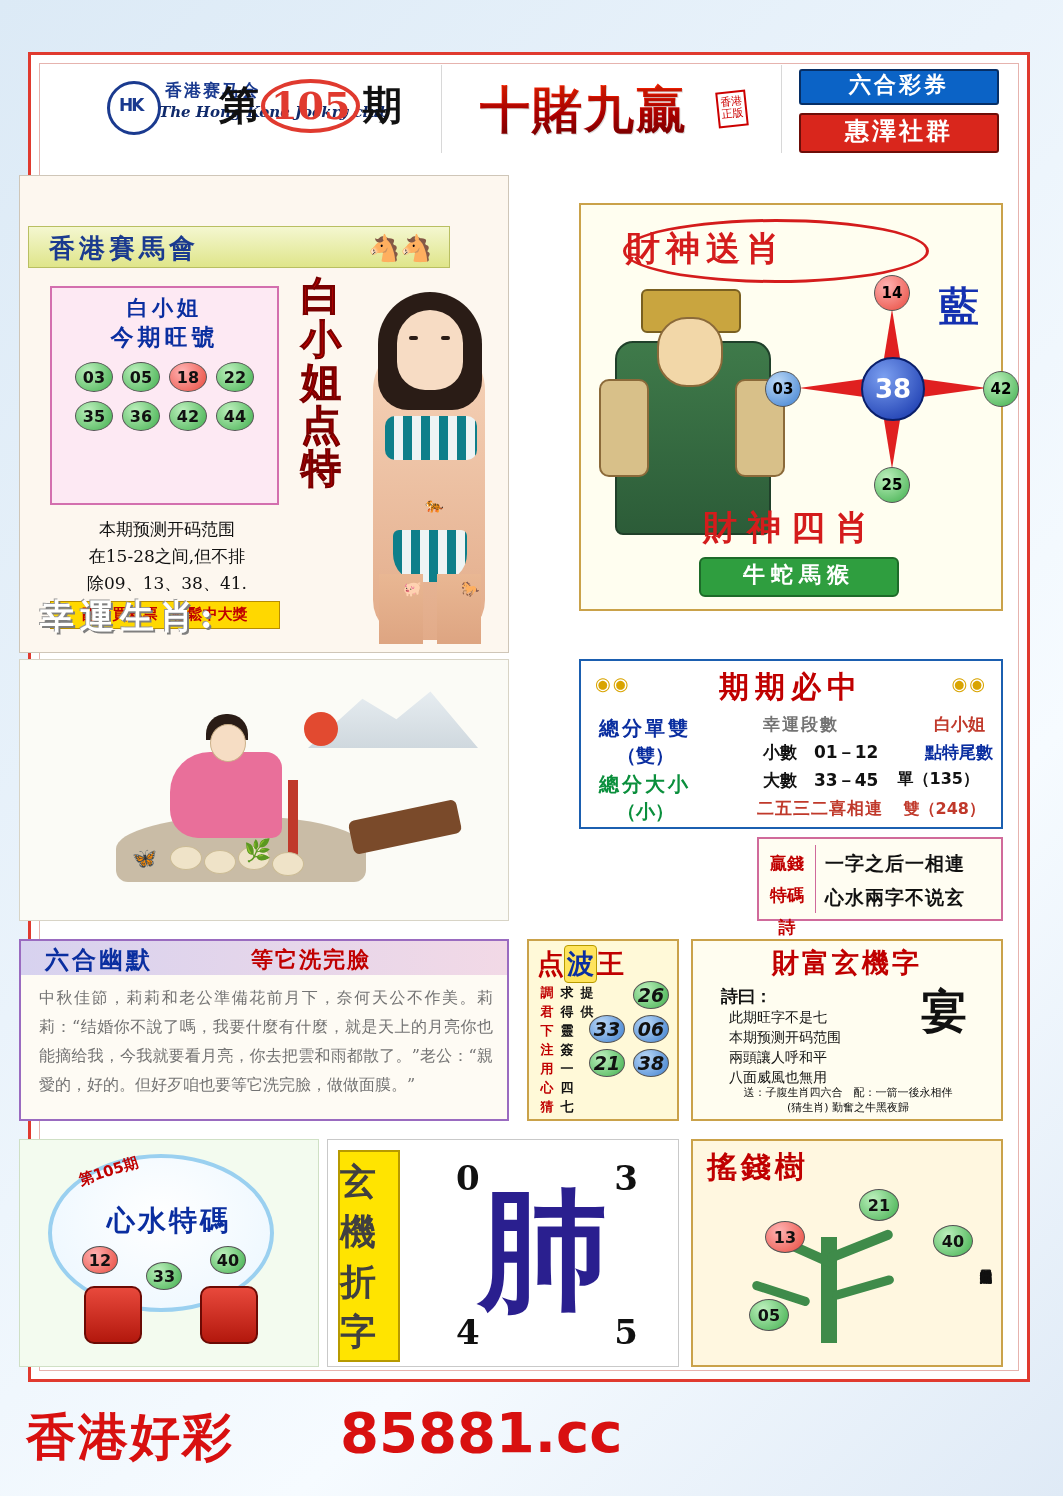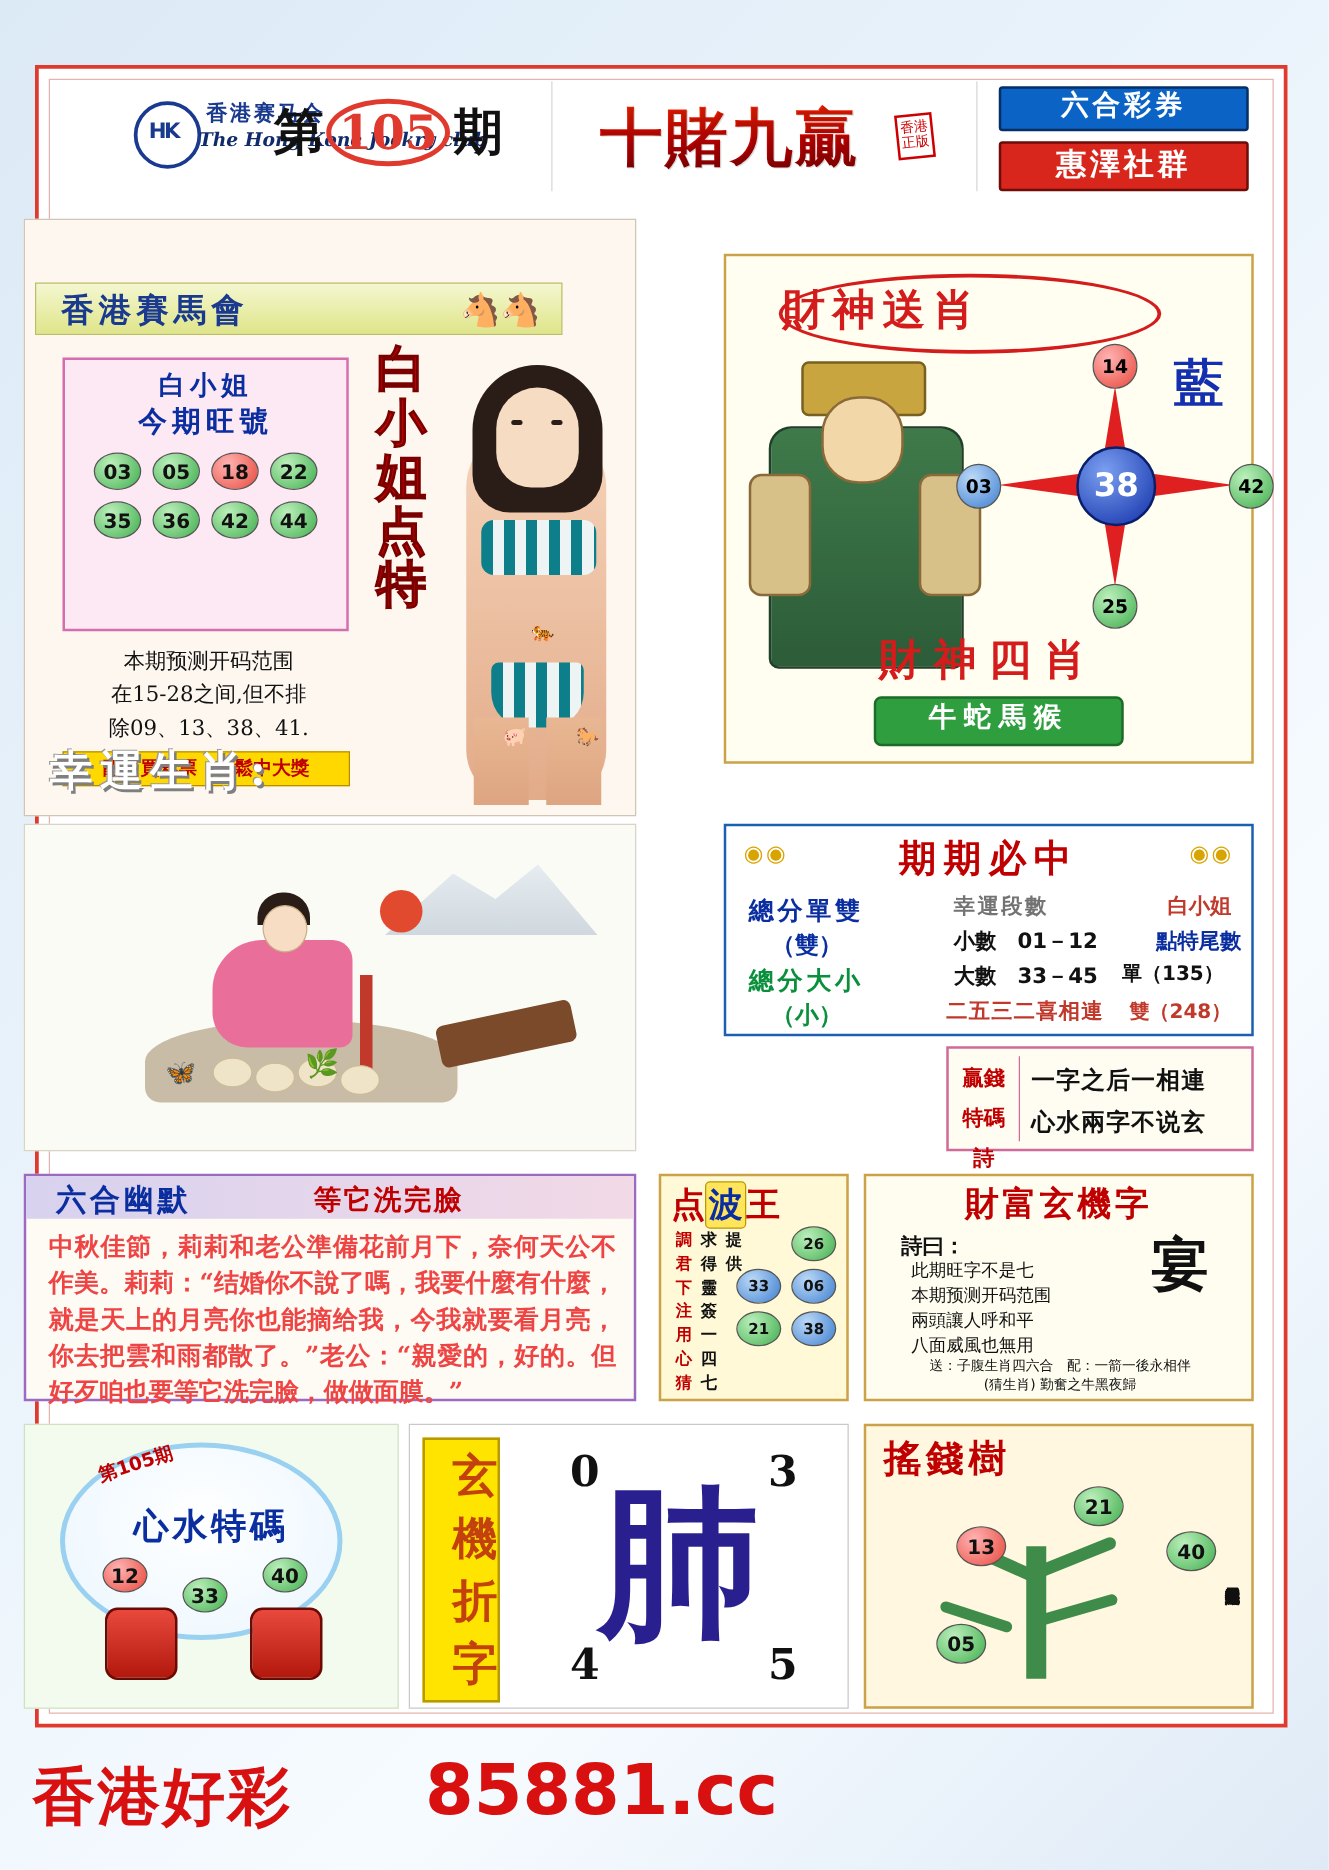--- a/index.html
+++ b/index.html
@@ -160,32 +160,32 @@
   .poem .p1{position:absolute;left:66px;top:12px;font-size:19px;color:#111;font-weight:bold;letter-spacing:1px;}
   .poem .p2{position:absolute;left:66px;top:46px;font-size:19px;color:#111;font-weight:bold;letter-spacing:1px;}
 
   
   .humor{left:-12px;top:884px;width:490px;height:182px;background:#fefbf4;border:2px solid #9a6bc0;}
   .humor .band{position:absolute;left:0;right:0;top:0;height:34px;background:linear-gradient(90deg,#d7d2ef,#f2d9e6);}
   .humor .h-title{position:absolute;left:24px;top:3px;font-size:24px;font-weight:bold;color:#0a2ea0;letter-spacing:3px;
     font-family:"DejaVu Serif","Liberation Serif",serif;}
   .humor .h-sub{position:absolute;left:230px;top:4px;font-size:22px;font-weight:bold;color:#c00000;letter-spacing:2px;
     font-family:"DejaVu Serif","Liberation Serif",serif;}
-  .humor .body{position:absolute;left:18px;right:14px;top:42px;font-size:20px;line-height:29px;color:#ef4444;
-    font-family:"DejaVu Serif","Liberation Serif",serif;text-align:justify;font-weight:bold;}
+  .humor .body{position:absolute;left:18px;right:14px;top:42px;font-size:16px;line-height:29px;color:#737373;
+    font-family:"DejaVu Serif","Liberation Serif",serif;text-align:justify;}
 
   
   .dbw{left:496px;top:884px;width:152px;height:182px;background:#fff9d8;border:2px solid #caa24a;}
   .dbw .t1{position:absolute;left:8px;top:4px;font-size:27px;font-weight:bold;color:#c00000;
     font-family:"DejaVu Serif","Liberation Serif",serif;}
   .dbw .t1 .w{display:inline-block;color:#0a2ea0;background:#ffe45c;border:1px solid #b79a00;border-radius:4px;padding:0 2px;}
   .dbw .col{position:absolute;top:42px;font-size:13px;color:#111;line-height:19px;width:16px;text-align:center;font-weight:bold;}
   .dbw .colred{color:#c00000;}
   .dbw .balls{position:absolute;left:60px;top:40px;display:grid;grid-template-columns:38px 38px;gap:6px 6px;}
-  .dbw .balls .ball{width:34px;height:26px;font-size:12px;}
+  .dbw .balls .ball{width:34px;height:26px;font-size:19px;font-style:italic;}
 
   
   .cfxj{left:660px;top:884px;width:312px;height:182px;background:#fffdf0;border:2px solid #caa24a;}
   .cfxj .t{position:absolute;left:0;right:0;top:4px;text-align:center;font-size:27px;font-weight:bold;color:#c00000;letter-spacing:3px;
     font-family:"DejaVu Serif","Liberation Serif",serif;}
   .cfxj .shi{position:absolute;left:28px;top:44px;font-size:17px;color:#111;font-weight:bold;}
   .cfxj .bigchar{position:absolute;right:34px;top:40px;font-size:46px;font-weight:bold;color:#111;
     font-family:"DejaVu Serif","Liberation Serif",serif;}
   .cfxj .lines{position:absolute;left:36px;top:66px;font-size:14px;line-height:20px;color:#111;
     font-family:"DejaVu Serif","Liberation Serif",serif;}
@@ -196,21 +196,21 @@
   .xs .oval{position:absolute;left:28px;top:14px;width:218px;height:150px;border:4px solid #9ad0f0;border-radius:50%;
     background:radial-gradient(ellipse at 50% 40%,#ffffff,#eaf6ff);}
   .xs .tag{position:absolute;left:58px;top:22px;font-size:15px;color:#c00000;font-weight:bold;transform:rotate(-18deg);}
   .xs .title{position:absolute;left:0;right:0;top:62px;text-align:center;font-size:28px;font-weight:bold;color:#0a2ea0;letter-spacing:3px;
     font-family:"DejaVu Serif","Liberation Serif",serif;}
   .xs .ball{position:absolute;width:34px;height:26px;}
   .fist{position:absolute;width:54px;height:54px;background:linear-gradient(180deg,#e8493c,#b3180d);border-radius:10px;border:2px solid #6b0a04;}
 
   .xz{left:296px;top:1084px;width:352px;height:228px;background:#ffffff;border:1px solid #c9c9c9;}
   .xz .yellowcol{position:absolute;left:10px;top:10px;width:58px;height:208px;background:#ffe400;border:2px solid #b79a00;}
-  .xz .yellowcol span{display:block;text-align:right;font-size:36px;font-weight:bold;color:#c2410c;line-height:50px;padding-top:4px;
+  .xz .yellowcol span{display:block;text-align:left;font-size:36px;font-weight:bold;color:#404040;line-height:50px;padding-top:4px;
     font-family:"DejaVu Serif","Liberation Serif",serif;}
   .xz .bigchar{position:absolute;left:96px;top:30px;width:240px;text-align:center;font-size:130px;line-height:160px;font-weight:bold;color:#2a1f8f;
     font-family:"DejaVu Serif","Liberation Serif",serif;}
   .xz .n{position:absolute;font-size:34px;font-weight:bold;color:#111;font-family:"DejaVu Serif","Liberation Serif",serif;}
 
   .yqs{left:660px;top:1084px;width:312px;height:228px;background:#fff7e0;border:2px solid #caa24a;}
   .yqs .t{position:absolute;left:14px;top:6px;font-size:30px;font-weight:bold;color:#c00000;letter-spacing:4px;
     font-family:"DejaVu Serif","Liberation Serif",serif;}
   .yqs .trunk{position:absolute;left:128px;top:96px;width:16px;height:106px;background:#3f8b4a;}
   .yqs .branch{position:absolute;background:#3f8b4a;border-radius:6px;}

